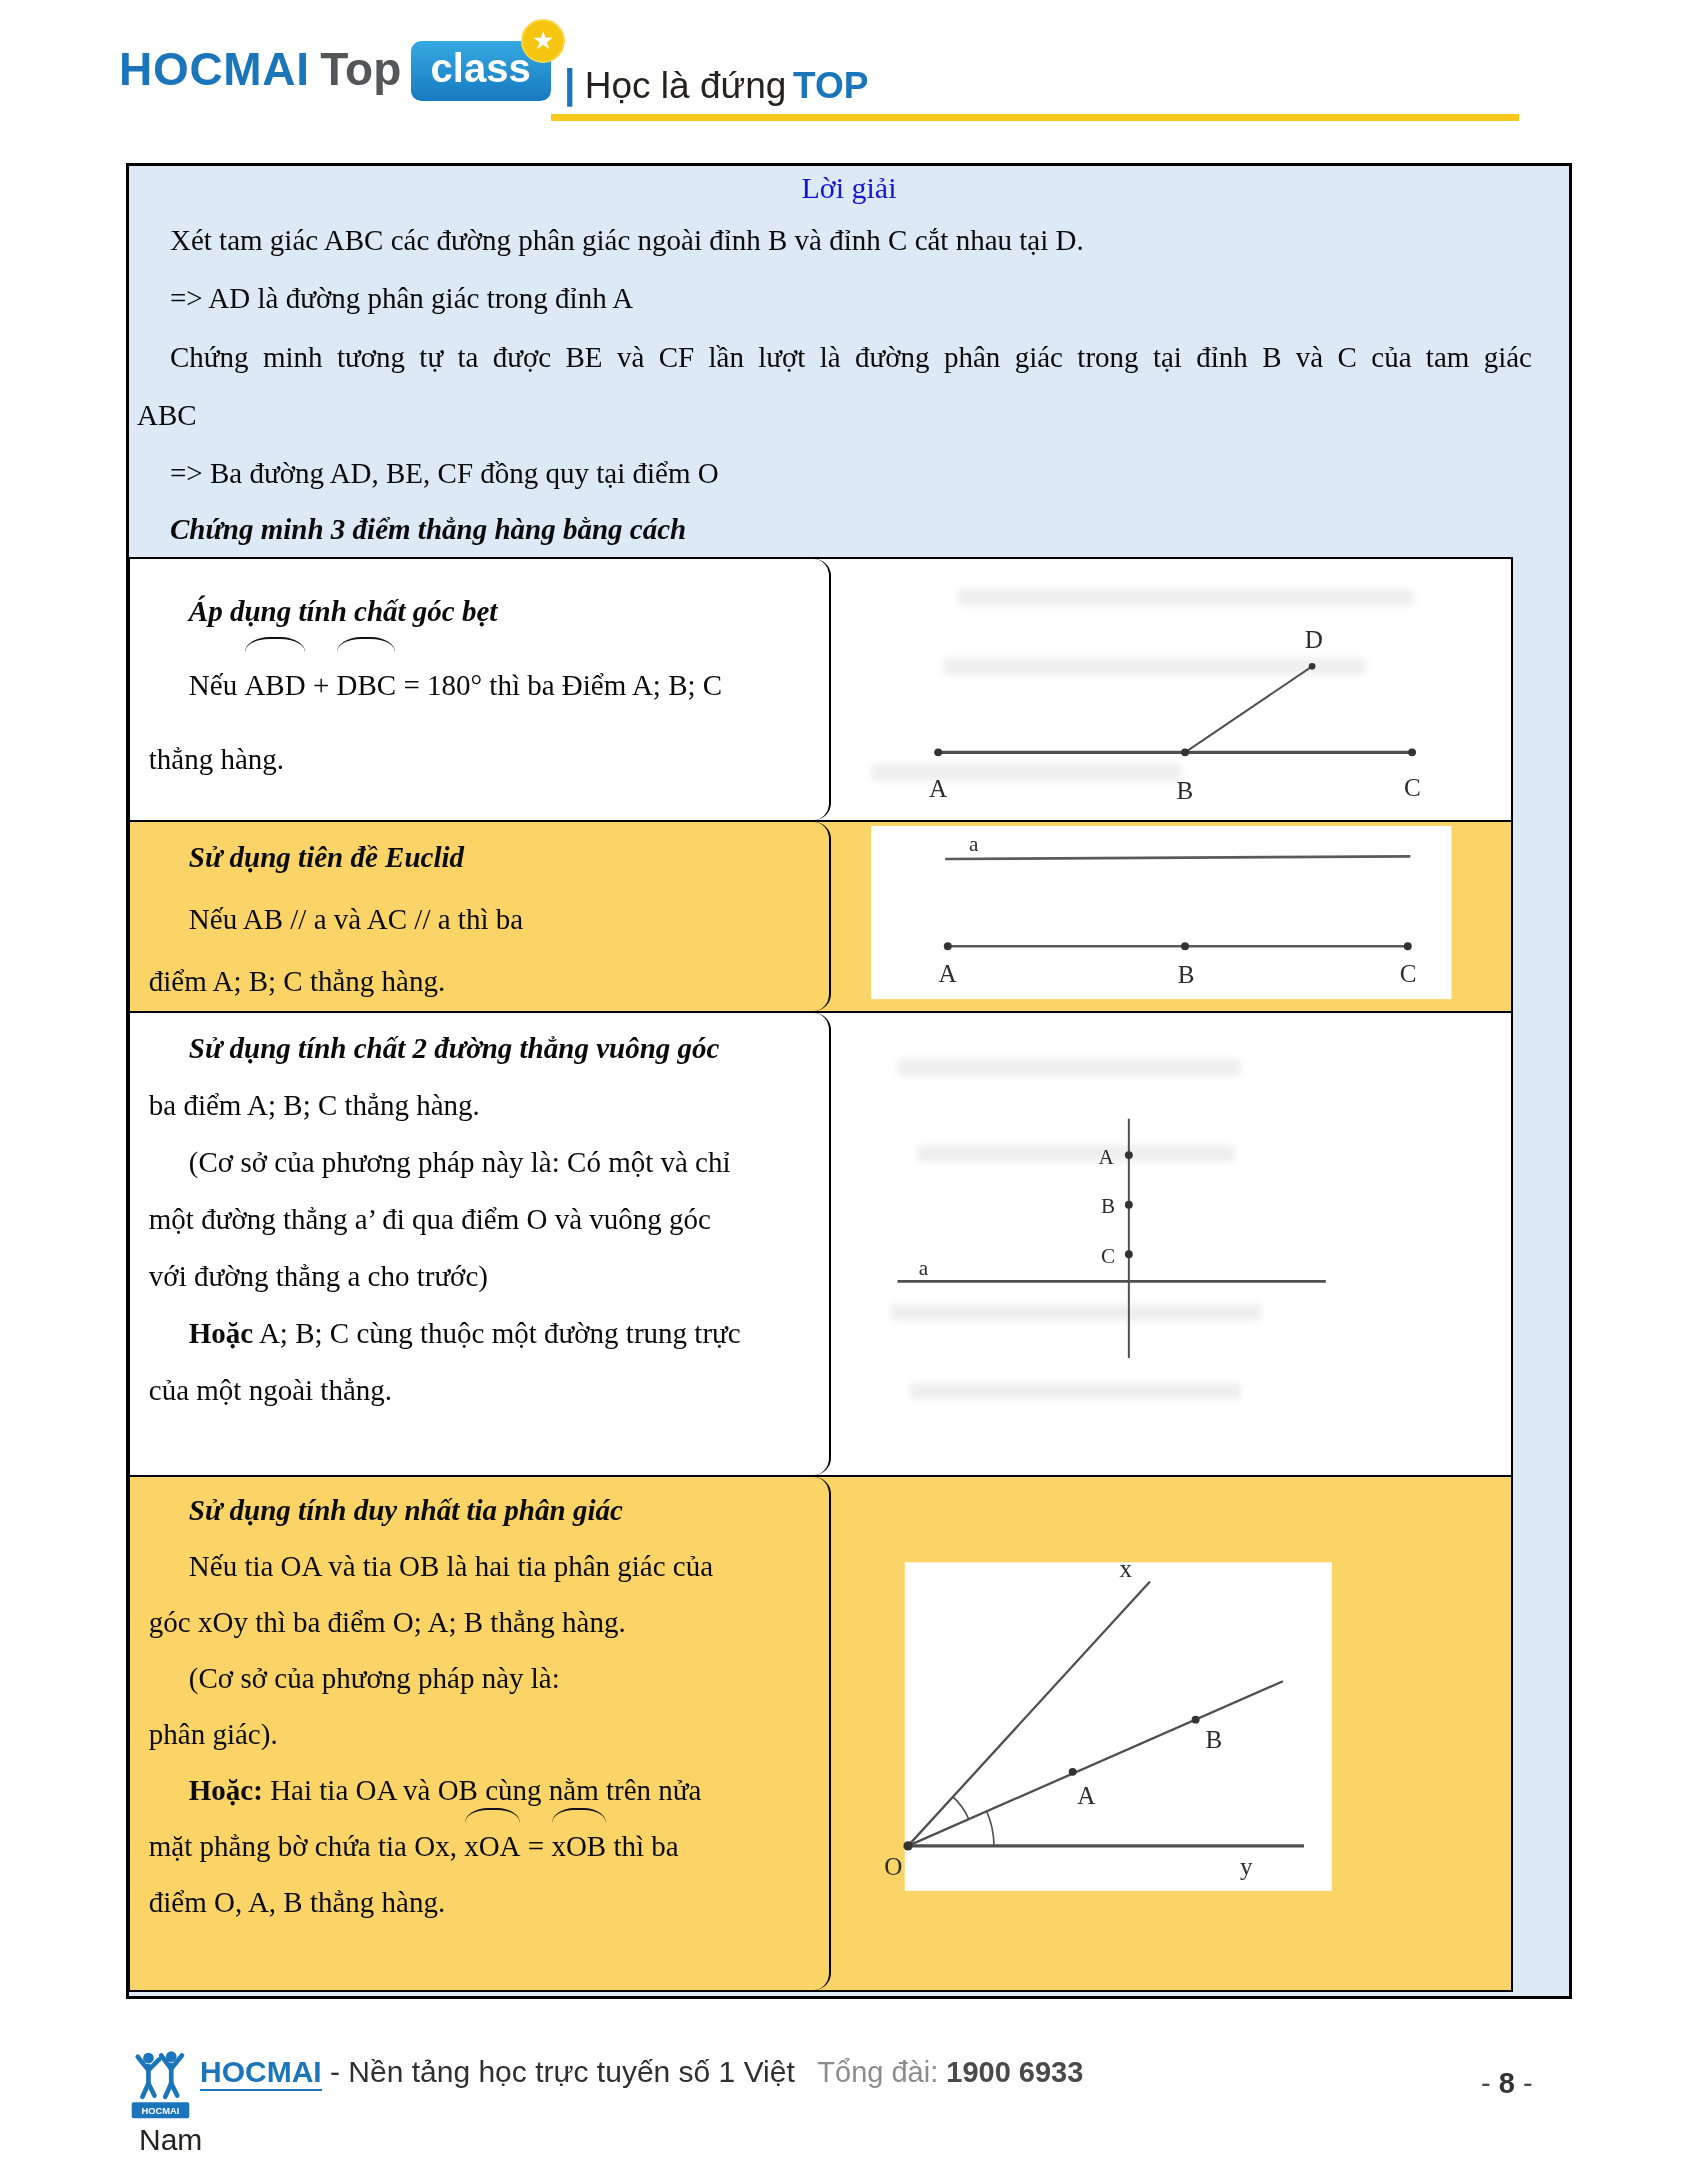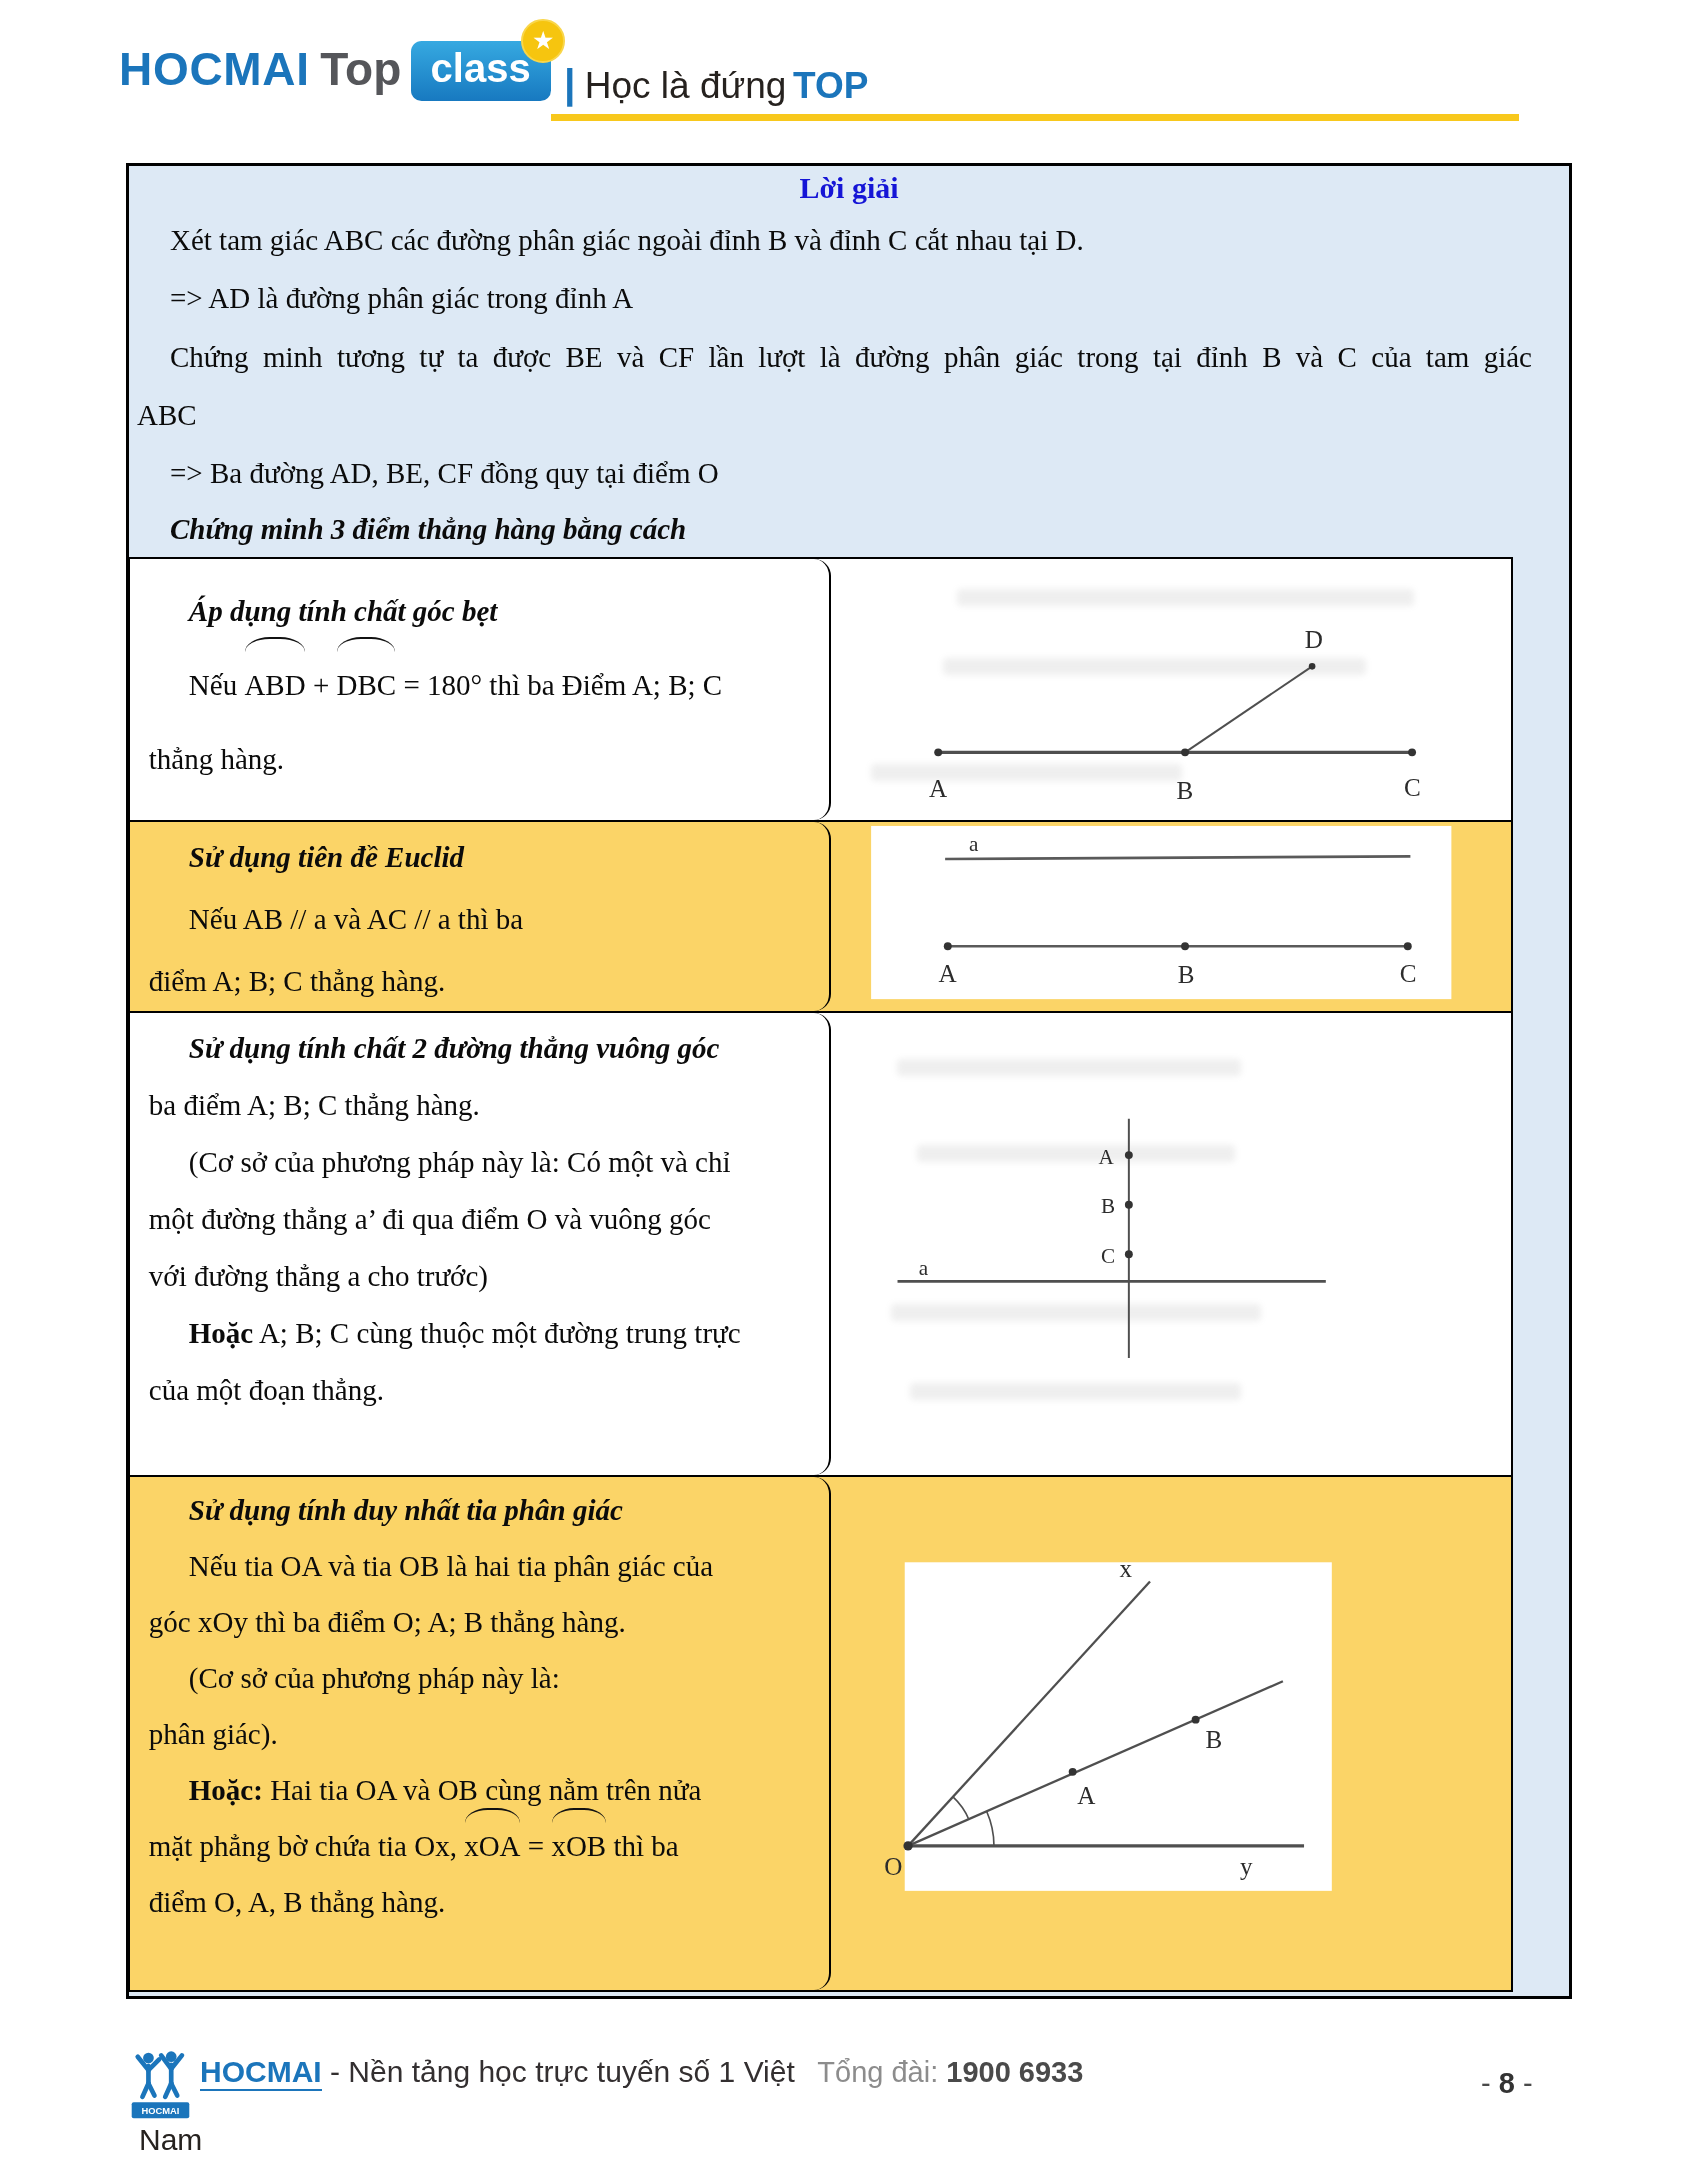--- a/index.html
+++ b/index.html
@@ -23,21 +23,21 @@
   .hdr-tag { position:absolute; left:564px; top:61px; white-space:nowrap;
              font-family:"Liberation Sans","DejaVu Sans",sans-serif; font-size:37px; color:#26221f; }
   .hdr-tag .pipe { color:#1b75bb; font-weight:bold; font-size:41px; margin-right:9.3px; }
   .hdr-tag .accent { color:#1b75bb; font-weight:bold; margin-left:6.6px; }
   .hdr-underline { position:absolute; left:551px; top:114px; width:968px; height:7.3px; background:#f8c81c; }
 
   
   .panel { position:absolute; left:126px; top:163px; width:1446px; height:1836px;
            background:#dde9f5; border:3.3px solid #000000; }
   .sol-title { position:absolute; top:5.3px; left:0; width:100%; text-align:center;
-               font-size:30px; font-weight:bold; color:#1515d6; }
+               font-size:30px; font-weight:normal; color:#1515d6; }
   .p { position:absolute; font-size:29px; white-space:nowrap; }
   .p1 { top:58px;  left:41px; }
   .p2 { top:116px; left:41px; }
   .p3a { top:175px; left:41px; width:1362px; white-space:normal;
          text-align:justify; text-align-last:justify; }
   .p3b { top:233px; left:8px; }
   .p4 { top:291px; left:41px; }
   .emph { top:347px; left:41px; font-weight:bold; font-style:italic; }
 
   
@@ -149,21 +149,21 @@
       </div>
 
       <div class="mrow r3">
         <div class="cell-text">
           <div class="ln ind mtitle">Sử dụng tính chất 2 đường thẳng vuông góc</div>
           <div class="ln">ba điểm A; B; C thẳng hàng.</div>
           <div class="ln ind">(Cơ sở của phương pháp này là: Có một và chỉ</div>
           <div class="ln">một đường thẳng a’ đi qua điểm O và vuông góc</div>
           <div class="ln">với đường thẳng a cho trước)</div>
           <div class="ln ind"><span class="b">Hoặc</span><span> A; B; C cùng thuộc một đường trung trực</span></div>
-          <div class="ln">của một đoạn thẳng.</div>
+          <div class="ln">của một ngoài thẳng.</div>
         </div>
         <div class="cell-fig">
           <div class="smudge" style="left:66px;top:46px;width:344px;"></div>
           <div class="smudge" style="left:86px;top:132px;width:318px;"></div>
           <div class="smudge" style="left:60px;top:291px;width:370px;"></div>
           <div class="smudge" style="left:79px;top:370px;width:331px;"></div>
           <svg width="679" height="464" viewBox="0 0 1026 702">
             <line x1="450" y1="160" x2="450" y2="522" stroke="#4f4f4f" stroke-width="3"></line>
             <line x1="100" y1="406" x2="748" y2="406" stroke="#4f4f4f" stroke-width="4"></line>
             <circle cx="450" cy="215" r="6" fill="#333"></circle>

